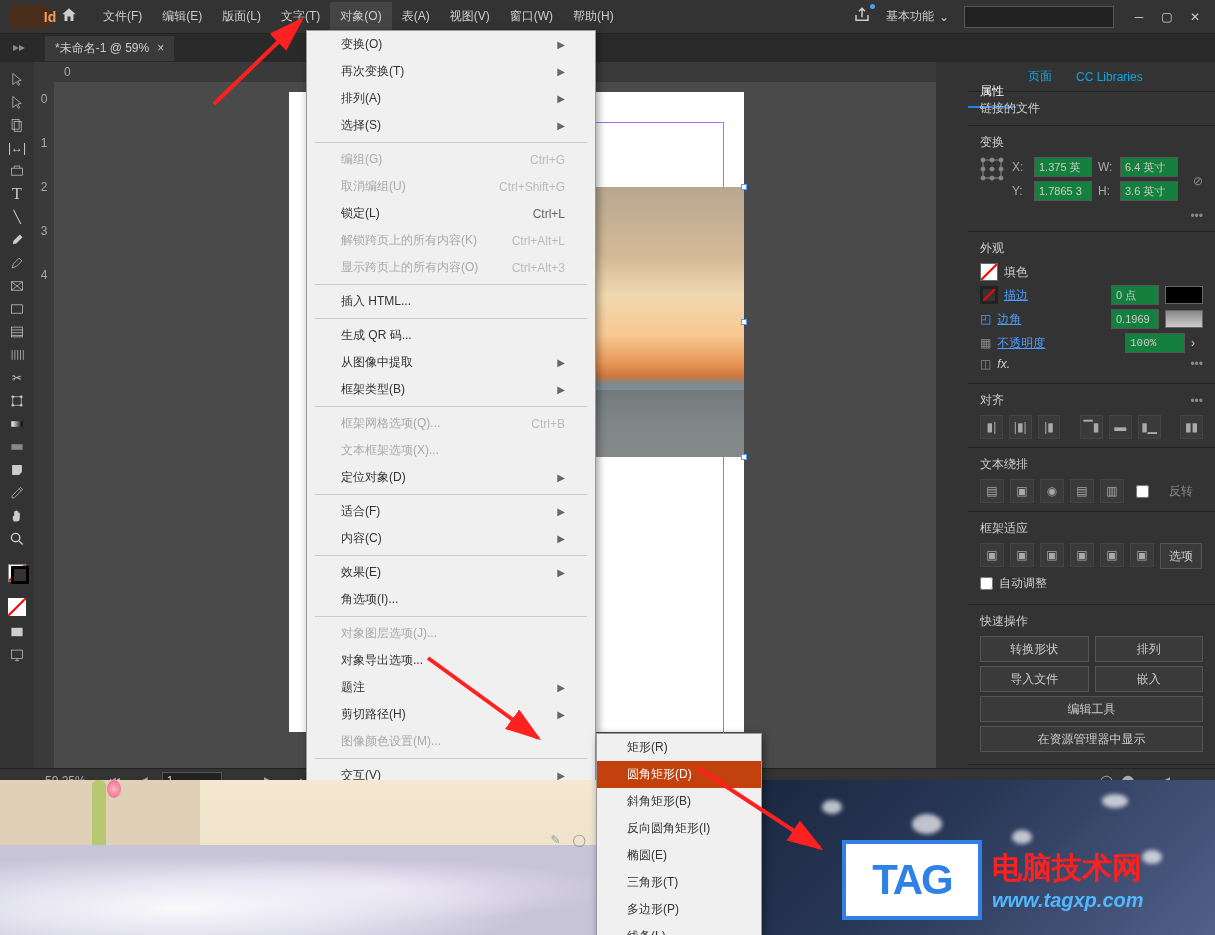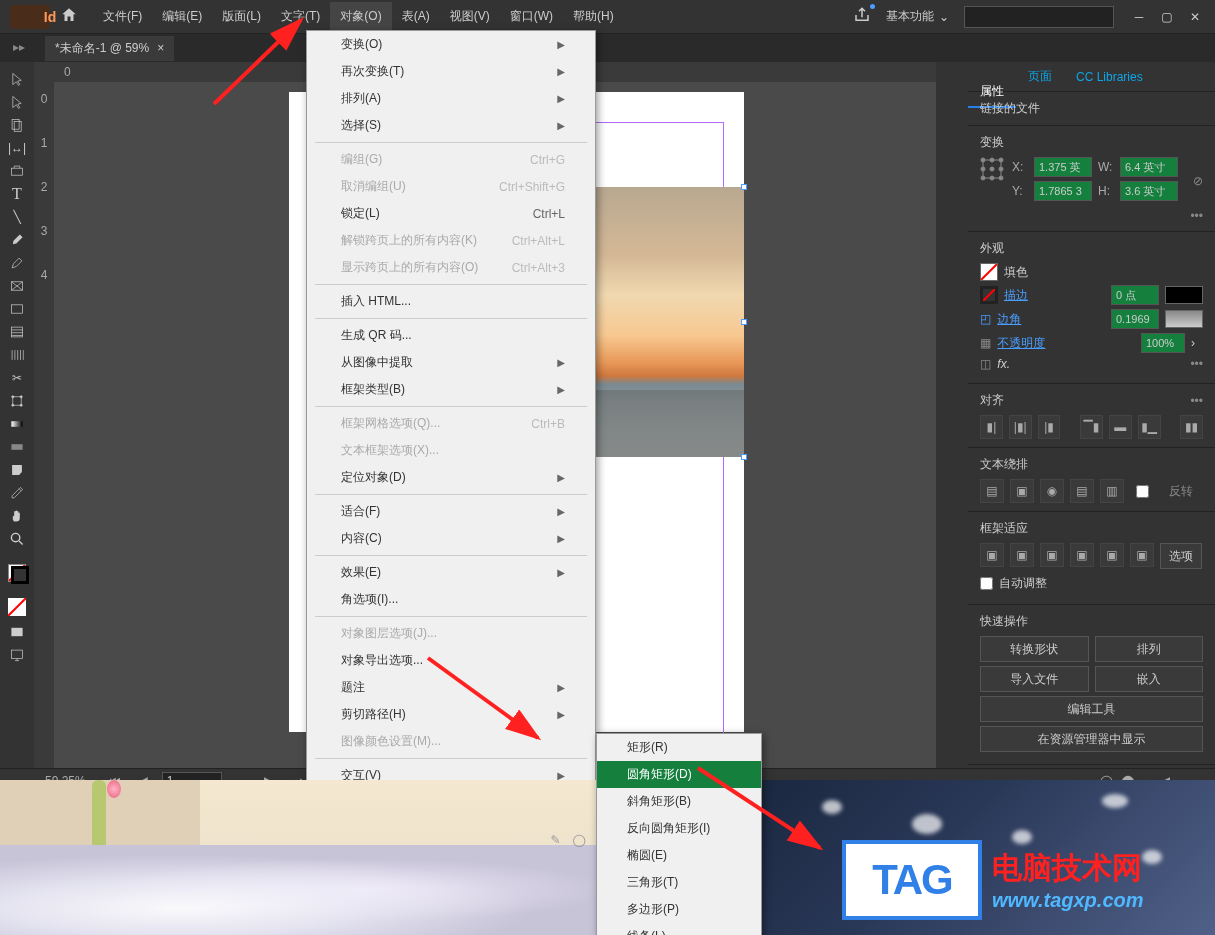--- a/index.html
+++ b/index.html
@@ -33,21 +33,21 @@
 
 .dropdown { position: absolute; left: 306px; top: 30px; width: 290px; background: #f0f0f0; border: 1px solid #999; box-shadow: 2px 2px 8px rgba(0,0,0,0.4); color: #333; }
 .dropdown .item { padding: 5px 30px 5px 34px; display: flex; justify-content: space-between; align-items: center; cursor: pointer; }
 .dropdown .item.disabled { color: #aaa; }
 .dropdown .item.highlight { background: #3399ff; color: white; }
 .dropdown .sep { height: 1px; background: #ccc; margin: 3px 8px; }
 .dropdown .arrow { color: #666; font-size: 10px; }
 
 .submenu { position: absolute; left: 596px; top: 733px; width: 166px; background: #f0f0f0; border: 1px solid #999; box-shadow: 2px 2px 8px rgba(0,0,0,0.4); color: #333; z-index: 100; }
 .submenu .item { padding: 5px 16px 5px 30px; cursor: pointer; }
-.submenu .item.highlight { background: #15803d; color: white; }
+.submenu .item.highlight { background: #c2410c; color: white; }
 
 .right-panel { width: 247px; background: #333; padding: 0; }
 .panel-tabs { display: flex; height: 30px; align-items: center; border-bottom: 1px solid #222; }
 .panel-tabs .tab { padding: 6px 12px; color: #0ea5e9; cursor: pointer; }
 .panel-tabs .tab.active { color: #fff; border-bottom: 2px solid #2680eb; margin-top: 32px; }
 .panel-section { padding: 8px 12px; border-bottom: 1px solid #222; }
 .panel-section .title { color: #ccc; margin-bottom: 6px; display: flex; justify-content: space-between; align-items: center; }
 .panel-section .row { display: flex; align-items: center; gap: 6px; margin-bottom: 4px; }
 .panel-section .label { color: #aaa; width: 16px; }
 .panel-section input[type="text"] { width: 58px; height: 20px; background: #15803d; border: 1px solid #555; color: #ccc; padding: 0 4px; font-size: 11px; }
@@ -366,21 +366,21 @@
           <div style="color:#4a9eff;">◰</div>
           <span class="link-prop">边角</span>
           <span style="flex:1;"></span>
           <input type="text" style="width: 48px;" value="0.1969">
           <div class="swatch-box" style="width:38px;background:linear-gradient(#888,#ccc);"></div>
         </div>
       <div class="row">
           <div style="color:#888;">▦</div>
           <span class="link-prop">不透明度</span>
           <span style="flex:1;"></span>
-          <input type="text" style="width: 44px;" value="100%">
+          <input type="text" style="width: 60px; font-family: Liberation Mono, monospace;" value="100%">
           <span style="width:12px;">›</span>
         </div>
       <div class="row">
           <div style="color:#888;">◫</div>
           <span style="font-style:italic;">fx.</span>
           <span style="flex:1;"></span>
           <span style="color:#888;">•••</span>
         </div>
     </div>
     <div class="panel-section">

